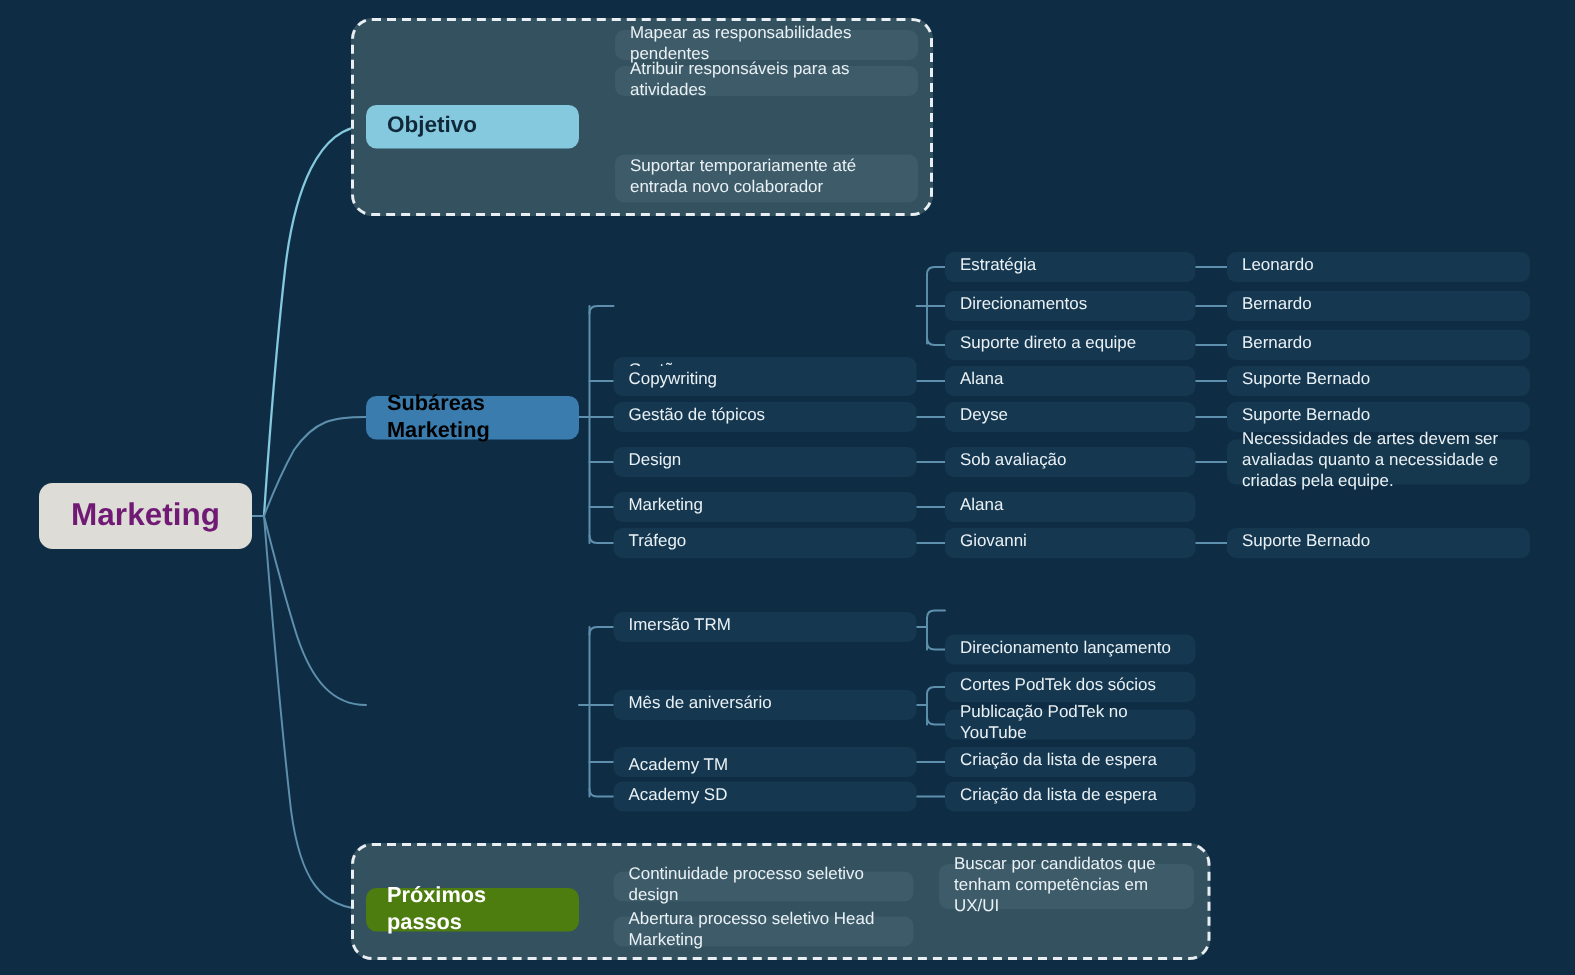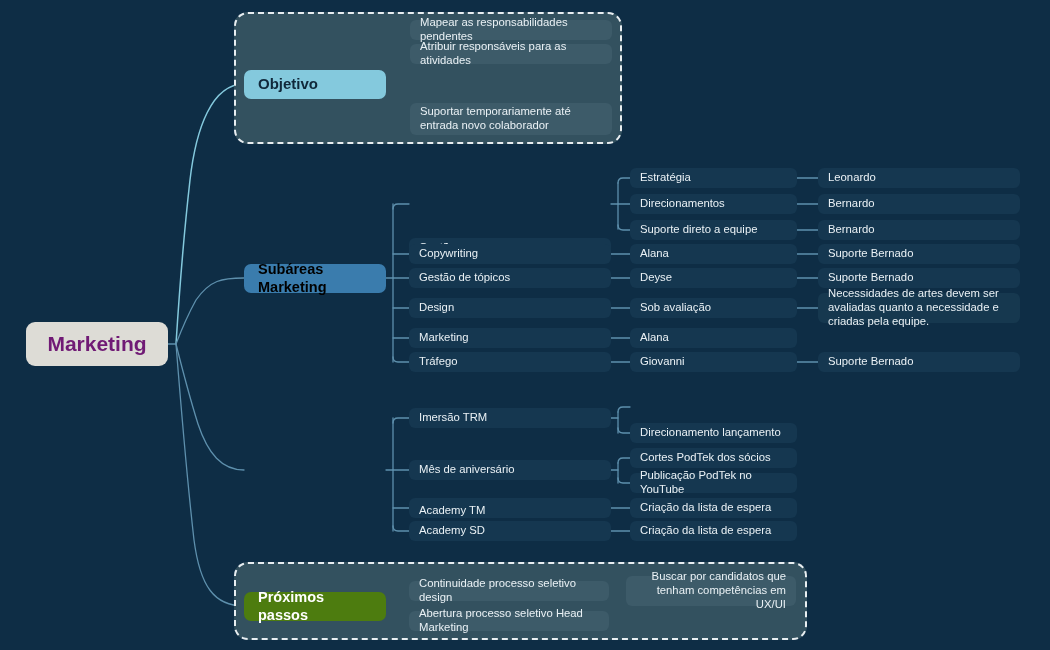--- a/index.html
+++ b/index.html
@@ -275,20 +275,20 @@
     <span>Criação da lista de espera</span>
   </div>
 
   <div class="node n-b4" style="left:244px; top:592px; width:142px; height:29px;">
     <span>Próximos passos</span>
   </div>
 
   <div class="node n-leaf on-group" style="left:409px; top:581px; width:200px; height:20px;">
     <span>Continuidade processo seletivo design</span>
   </div>
-  <div class="node n-leaf on-group" style="left:626px; top:576px; width:170px; height:30px;text-align:right;">
+  <div class="node n-leaf on-group" style="left:626px; top:576px; width:170px; height:30px;">
     <span>Buscar por candidatos que tenham competências em UX/UI</span>
   </div>
   <div class="node n-leaf on-group" style="left:409px; top:611px; width:200px; height:20px;">
     <span>Abertura processo seletivo Head Marketing</span>
   </div>
 
 </div>
 
 </body></html>

